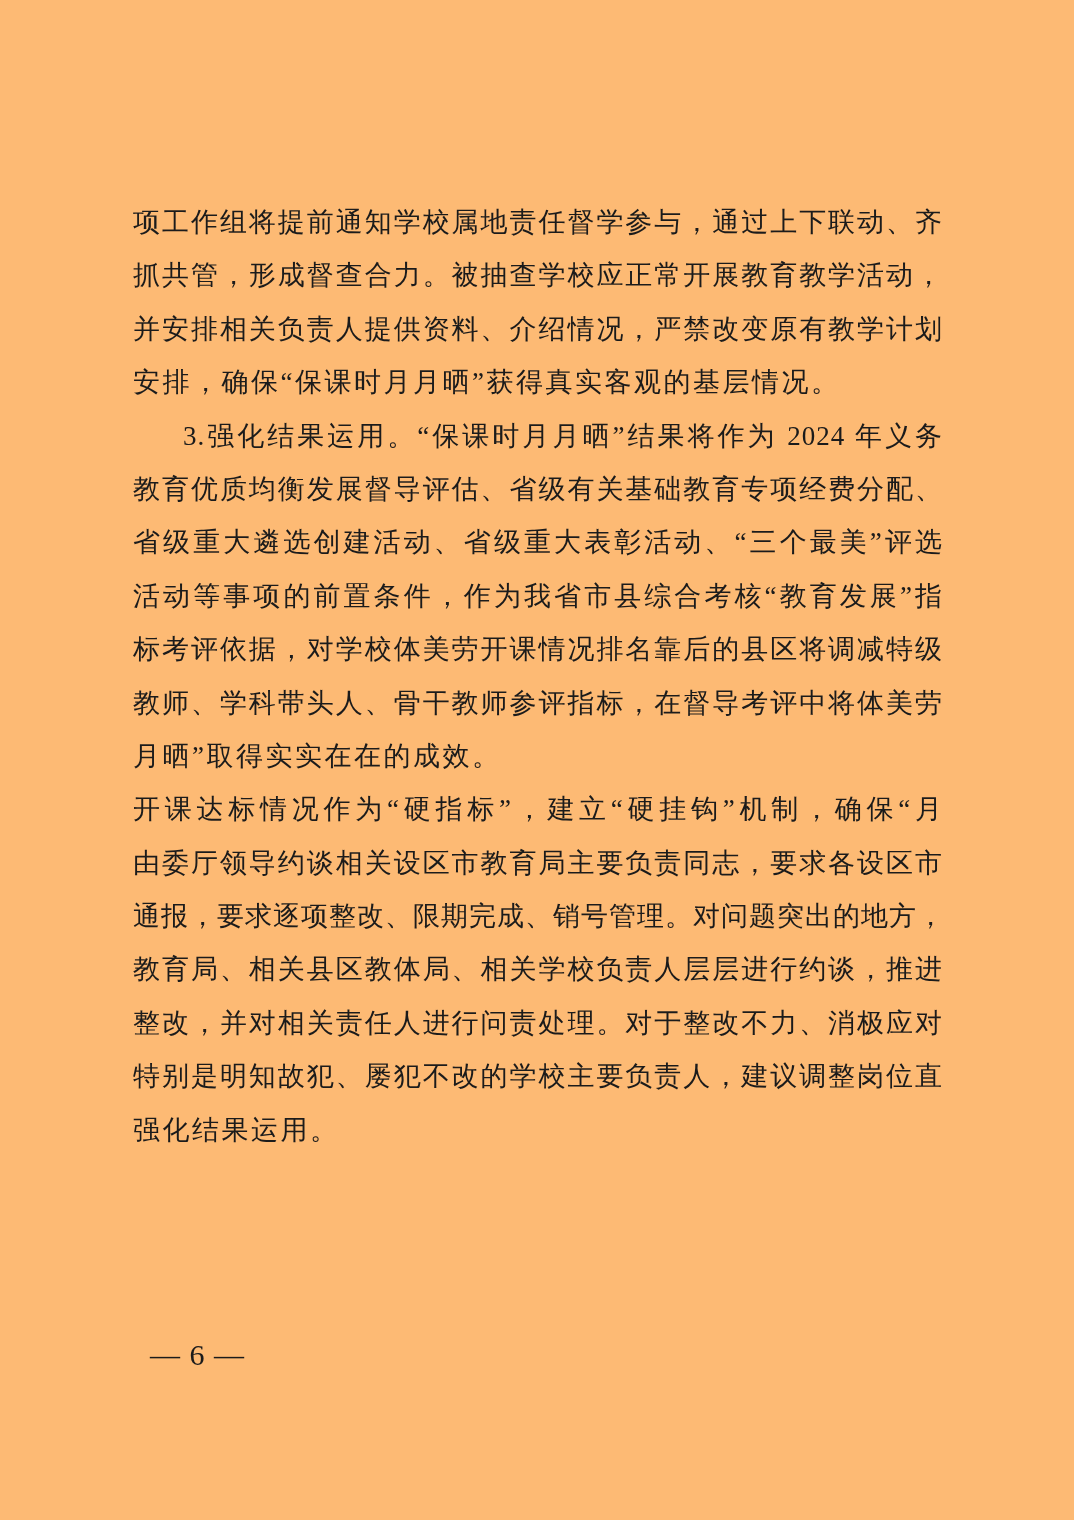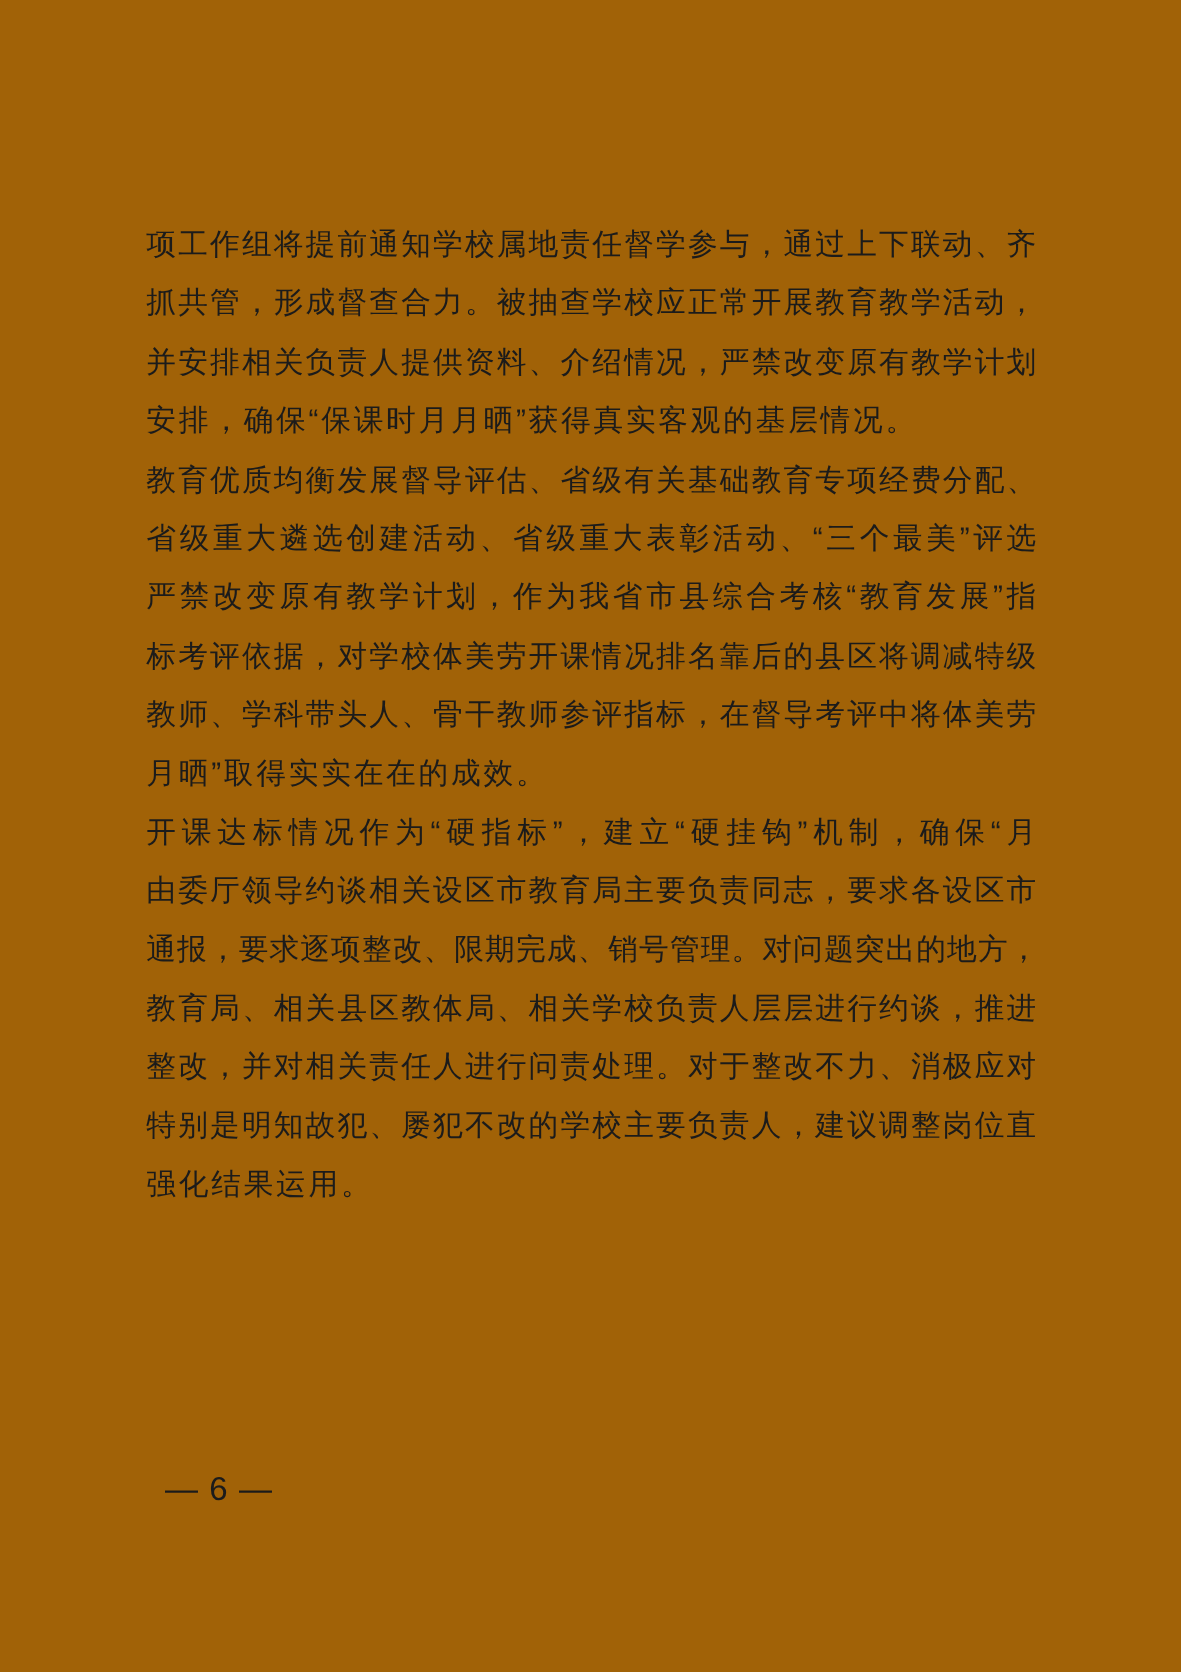--- a/index.html
+++ b/index.html
@@ -4,23 +4,23 @@
 <style>
   html, body {
     margin: 0;
     padding: 0;
     background: #ffffff;
   }
   .page {
     position: relative;
     width: 1074px;
     height: 1520px;
-    background: #a16207;
+    background: #fdba74;
     overflow: hidden;
-    font-family: Liberation Sans, sans-serif;
+    font-family: Liberation Serif, serif;
     color: #1b1b1b;
   }
   .text-block {
     position: absolute;
     left: 133px;
     top: 196px;
     width: 810px;
   }
   .line {
     height: 53.4px;
@@ -53,23 +53,24 @@
 </style>
 </head>
 <body>
 
 <div class="page">
   <div class="text-block" id="text-block">
       <div class="line">项工作组将提前通知学校属地责任督学参与，通过上下联动、齐</div>
       <div class="line">抓共管，形成督查合力。被抽查学校应正常开展教育教学活动，</div>
       <div class="line">并安排相关负责人提供资料、介绍情况，严禁改变原有教学计划</div>
       <div class="line para-end">安排，确保“保课时月月晒”获得真实客观的基层情况。</div>
+      <div class="line indent">3.强化结果运用。“保课时月月晒”结果将作为 2024 年义务</div>
       <div class="line">教育优质均衡发展督导评估、省级有关基础教育专项经费分配、</div>
       <div class="line">省级重大遴选创建活动、省级重大表彰活动、“三个最美”评选</div>
-      <div class="line">严禁改变原有教学计划，作为我省市县综合考核“教育发展”指</div>
+      <div class="line">活动等事项的前置条件，作为我省市县综合考核“教育发展”指</div>
       <div class="line">标考评依据，对学校体美劳开课情况排名靠后的县区将调减特级</div>
       <div class="line">教师、学科带头人、骨干教师参评指标，在督导考评中将体美劳</div>
       <div class="line para-end">月晒”取得实实在在的成效。</div>
       <div class="line">开课达标情况作为“硬指标”，建立“硬挂钩”机制，确保“月</div>
       <div class="line">由委厅领导约谈相关设区市教育局主要负责同志，要求各设区市</div>
       <div class="line">通报，要求逐项整改、限期完成、销号管理。对问题突出的地方，</div>
       <div class="line">教育局、相关县区教体局、相关学校负责人层层进行约谈，推进</div>
       <div class="line">整改，并对相关责任人进行问责处理。对于整改不力、消极应对</div>
       <div class="line">特别是明知故犯、屡犯不改的学校主要负责人，建议调整岗位直</div>
       <div class="line para-end">强化结果运用。</div>

